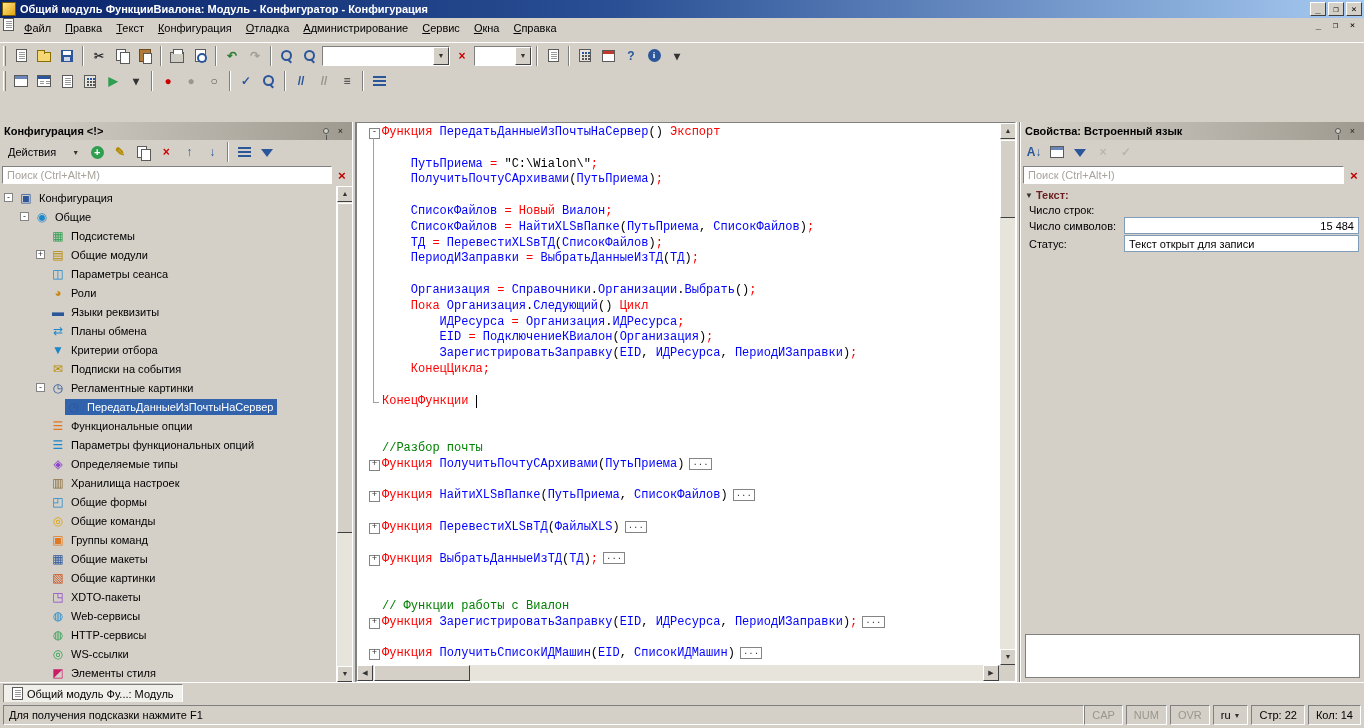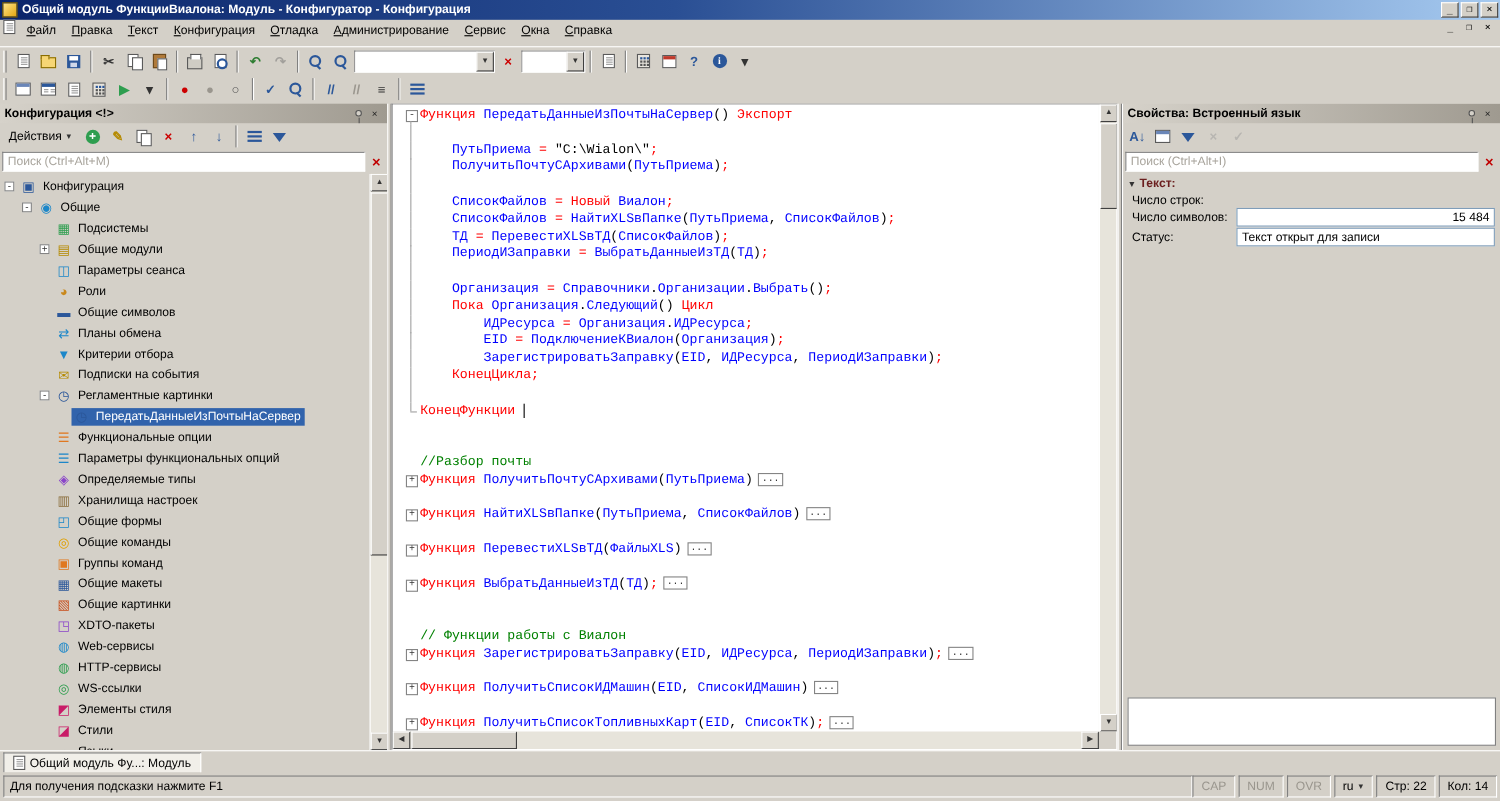--- a/index.html
+++ b/index.html
@@ -68,30 +68,30 @@
   .i-form::after{content:"";position:absolute;left:2px;top:5px;width:4px;height:1px;background:#999;box-shadow:0 2px 0 #999,6px 0 0 #999,6px 2px 0 #999;}
   .i-plus-green{width:13px;height:13px;border-radius:50%;background:#2e9e4f;}
   .i-plus-green::after{content:"+";position:absolute;left:0;top:0;width:13px;text-align:center;color:#fff;font-weight:bold;font-size:11px;line-height:12px;}
   .i-list{width:13px;height:12px;}
   .i-list::after{content:"";position:absolute;left:0;top:1px;width:13px;height:2px;background:#2b579a;box-shadow:0 4px 0 #2b579a,0 8px 0 #2b579a;}
   .i-funnel{width:0;height:0;border-left:6px solid transparent;border-right:6px solid transparent;border-top:8px solid #2b579a;margin-top:2px;}
   .i-pin{width:6px;height:6px;border:1px solid #555;border-radius:50%;background:#d4d0c8;}
   .i-pin::after{content:"";position:absolute;left:2px;top:6px;width:1px;height:5px;background:#555;}
 
   
-  .main{flex:1;display:flex;overflow:hidden;}
+  .main{flex:1;display:flex;overflow:hidden;margin-top:28px;}
   .vsplit{width:4px;flex:0 0 4px;background:#d4d0c8;border-left:1px solid #fff;border-right:1px solid #808080;}
 
   
   .left-panel{width:352px;flex:0 0 352px;display:flex;flex-direction:column;overflow:hidden;}
   .panel-header{height:18px;flex:0 0 18px;background:linear-gradient(90deg,#d6d2ca,#9f9a90);display:flex;align-items:center;padding:0 4px;font-weight:bold;}
   .ph-title{flex:1;white-space:nowrap;overflow:hidden;}
   .ph-btn{width:15px;height:14px;display:flex;align-items:center;justify-content:center;font-size:9px;color:#222;background:transparent;border:1px solid transparent;}
   .actions-bar{height:24px;flex:0 0 24px;display:flex;align-items:center;padding:1px 2px;gap:1px;}
-  .actions-btn{height:20px;padding:0 5px;display:flex;align-items:center;gap:3px;border:1px solid transparent;background:transparent;font-size:11px;}
+  .actions-btn{height:20px;padding:0 5px;display:flex;align-items:center;gap:16px;border:1px solid transparent;background:transparent;font-size:11px;}
   .actions-btn .dn{font-size:7px;color:#333;}
   .search-row{flex:0 0 22px;height:22px;display:flex;align-items:center;padding:1px 2px;gap:2px;}
   .search-input{flex:1;height:18px;border:1px solid;border-color:#808080 #fff #fff #808080;background:#fff;font-size:11px;padding:0 4px;font-family:"Liberation Sans",sans-serif;outline:none;min-width:0;}
   .search-input::placeholder{color:#a8a49c;}
   .search-clear{width:16px;height:18px;display:flex;align-items:center;justify-content:center;color:#c00000;font-weight:bold;background:transparent;border:1px solid transparent;}
   .tree-zone{flex:1;display:flex;overflow:hidden;}
   .tree{flex:1;overflow:hidden;padding-top:2px;}
   .titem{height:19px;display:flex;align-items:center;white-space:nowrap;}
   .texp{width:9px;height:9px;flex:0 0 9px;border:1px solid #848484;background:#fff;font-size:9px;line-height:7px;text-align:center;margin-right:4px;color:#333;}
   .texp-sp{width:13px;flex:0 0 13px;}
@@ -406,21 +406,21 @@
               <span class="texp-sp"></span>
               <span class="tgrp">
                 <span class="ticon" style="color: rgb(201, 136, 28);">◕</span>
                 <span class="tlabel">Роли</span>
               </span>
             </div>
             <div class="titem" style="padding-left: 36px;">
               <span class="texp-sp"></span>
               <span class="tgrp">
                 <span class="ticon" style="color: rgb(43, 87, 154);">▬</span>
-                <span class="tlabel">Общие символов</span>
+                <span class="tlabel">Языки реквизиты</span>
               </span>
             </div>
             <div class="titem" style="padding-left: 36px;">
               <span class="texp-sp"></span>
               <span class="tgrp">
                 <span class="ticon" style="color: rgb(28, 135, 201);">⇄</span>
                 <span class="tlabel">Планы обмена</span>
               </span>
             </div>
             <div class="titem" style="padding-left: 36px;">

